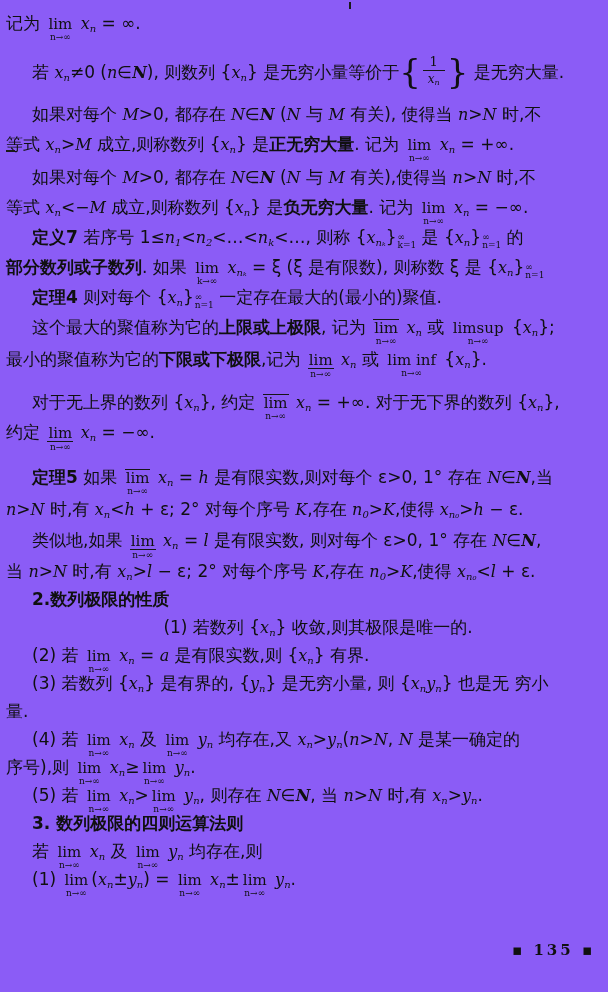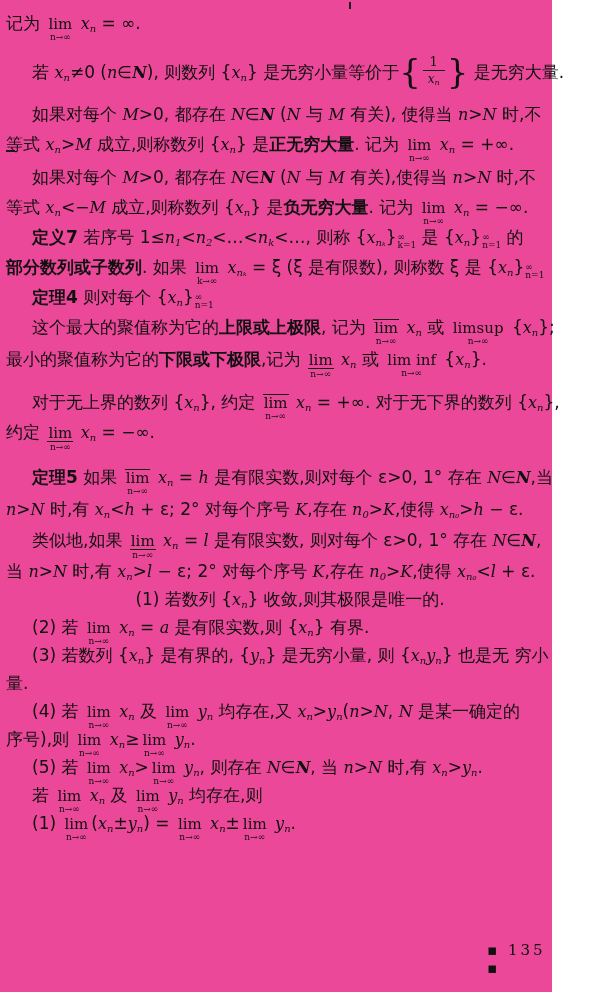--- a/index.html
+++ b/index.html
@@ -1,17 +1,17 @@
 <!DOCTYPE html>
 <html><head>
 <meta charset="utf-8">
 <style>
   html,body{margin:0;padding:0;}
   body{width:608px;height:992px;background:#ffffff;overflow:hidden;}
-  .page{position:relative;width:552px;height:992px;background:#ec4899;color:#101010;
+  .page{position:relative;width:608px;height:992px;background:#8b5cf6;color:#101010;
         font-family:"DejaVu Sans",sans-serif;}
   .content{position:absolute;left:6px;top:6px;right:4px;}
   .line{white-space:nowrap;font-size:17px;height:30px;line-height:30px;position:relative;}
   .indent{padding-left:26px;}
   .t{font-family:"DejaVu Sans",sans-serif;}
   .bold{font-weight:700;}
   .var{font-family:"DejaVu Serif",serif;font-style:italic;font-size:16px;}
   .bi{font-weight:700;}
   sub.sb{font-size:10px;font-family:"DejaVu Serif",serif;font-style:italic;line-height:0;vertical-align:-3px;}
   .lim{display:inline-block;position:relative;vertical-align:baseline;line-height:1;margin:0 2px;}
@@ -24,54 +24,56 @@
        font-family:"DejaVu Serif",serif;margin-left:1px;}
   .stk span{display:block;}
   .frac{display:inline-block;vertical-align:middle;text-align:center;font-family:"DejaVu Serif",serif;
         font-size:13px;line-height:1.15;margin:0 2px;position:relative;top:-2px;}
   .frac .num{display:block;}
   .frac .den{display:block;border-top:1.5px solid #151515;padding:1px 5px 0 5px;}
   .frac .den .var{font-size:12px;}
   .frac .den sub.sb{font-size:8px;vertical-align:-2px;}
   .lgb{font-family:"DejaVu Serif",serif;font-size:34px;font-weight:400;vertical-align:middle;
        line-height:1;position:relative;top:-2px;}
-  .pagenum{position:absolute;top:941px;left:487px;font-size:15px;letter-spacing:3px;
-           font-family:"DejaVu Serif",serif;font-weight:400;}
+  .pagenum{position:absolute;top:941px;left:512px;font-size:15px;letter-spacing:3px;
+           font-family:"DejaVu Serif",serif;font-weight:700;}
   .artifact{position:absolute;background:#1a1a1a;}
   .a1{left:349px;top:2px;width:2px;height:7px;}
   .a2{left:6px;top:150px;width:9px;height:2px;}
 </style>
 </head>
 <body>
 
 <div class="page">
   <div class="artifact a1"></div>
   <div class="artifact a2"></div>
   <div class="content">
       <div class="line" style="margin-top: 2px;"><span class="t">记为 </span><span class="lim"><span class="w">lim</span><span class="u">n→∞</span></span><span class="t"> </span><span class="var">x</span><sub class="sb">n</sub><span class="t"> = ∞.</span></div>
       <div class="line indent" style="margin-top: 10px; height: 48px; line-height: 48px;"><span class="t">若 </span><span class="var">x</span><sub class="sb">n</sub><span class="t">≠0 (</span><span class="var">n</span><span class="t">∈</span><span class="var bi">N</span><span class="t">), 则数列 {</span><span class="var">x</span><sub class="sb">n</sub><span class="t">} 是无穷小量等价于</span><span class="lgb">{</span><span class="frac"><span class="num">1</span><span class="den"><span class="var">x</span><sub class="sb">n</sub></span></span><span class="lgb">}</span><span class="t"> 是无穷大量.</span></div>
       <div class="line indent" style="margin-top: 3px;"><span class="t">如果对每个 </span><span class="var">M</span><span class="t">&gt;0, 都存在 </span><span class="var">N</span><span class="t">∈</span><span class="var bi">N</span><span class="t"> (</span><span class="var">N</span><span class="t"> 与 </span><span class="var">M</span><span class="t"> 有关), 使得当 </span><span class="var">n</span><span class="t">&gt;</span><span class="var">N</span><span class="t"> 时,不</span></div>
       <div class="line"><span class="t">等式 </span><span class="var">x</span><sub class="sb">n</sub><span class="t">&gt;</span><span class="var">M</span><span class="t"> 成立,则称数列 {</span><span class="var">x</span><sub class="sb">n</sub><span class="t">} 是</span><span class="bold">正无穷大量</span><span class="t">. 记为 </span><span class="lim"><span class="w">lim</span><span class="u">n→∞</span></span><span class="t"> </span><span class="var">x</span><sub class="sb">n</sub><span class="t"> = +∞.</span></div>
       <div class="line indent" style="margin-top: 3px;"><span class="t">如果对每个 </span><span class="var">M</span><span class="t">&gt;0, 都存在 </span><span class="var">N</span><span class="t">∈</span><span class="var bi">N</span><span class="t"> (</span><span class="var">N</span><span class="t"> 与 </span><span class="var">M</span><span class="t"> 有关),使得当 </span><span class="var">n</span><span class="t">&gt;</span><span class="var">N</span><span class="t"> 时,不</span></div>
       <div class="line"><span class="t">等式 </span><span class="var">x</span><sub class="sb">n</sub><span class="t">&lt;−</span><span class="var">M</span><span class="t"> 成立,则称数列 {</span><span class="var">x</span><sub class="sb">n</sub><span class="t">} 是</span><span class="bold">负无穷大量</span><span class="t">. 记为 </span><span class="lim"><span class="w">lim</span><span class="u">n→∞</span></span><span class="t"> </span><span class="var">x</span><sub class="sb">n</sub><span class="t"> = −∞.</span></div>
       <div class="line indent"><span class="bold">定义7</span><span class="t">  若序号 1≤</span><span class="var">n</span><sub class="sb">1</sub><span class="t">&lt;</span><span class="var">n</span><sub class="sb">2</sub><span class="t">&lt;…&lt;</span><span class="var">n</span><sub class="sb">k</sub><span class="t">&lt;…, 则称 {</span><span class="var">x</span><sub class="sb">nₖ</sub><span class="t">}</span><span class="stk"><span>∞</span><span>k=1</span></span><span class="t"> 是 {</span><span class="var">x</span><sub class="sb">n</sub><span class="t">}</span><span class="stk"><span>∞</span><span>n=1</span></span><span class="t"> 的</span></div>
       <div class="line"><span class="bold">部分数列或子数列</span><span class="t">. 如果 </span><span class="lim"><span class="w">lim</span><span class="u">k→∞</span></span><span class="t"> </span><span class="var">x</span><sub class="sb">nₖ</sub><span class="t"> = ξ (ξ 是有限数), 则称数 ξ 是 {</span><span class="var">x</span><sub class="sb">n</sub><span class="t">}</span><span class="stk"><span>∞</span><span>n=1</span></span></div>
-      <div class="line indent"><span class="bold">定理4</span><span class="t">  则对每个 {</span><span class="var">x</span><sub class="sb">n</sub><span class="t">}</span><span class="stk"><span>∞</span><span>n=1</span></span></div>
+      <div class="line indent"><span class="bold">定理4</span><span class="t">  则对每个 {</span><span class="var">x</span><sub class="sb">n</sub><span class="t">}</span><span class="stk"><span>∞</span><span>n=1</span></span><span class="t"> 一定存在最大的(最小的)聚值.</span></div>
       <div class="line indent"><span class="t">这个最大的聚值称为它的</span><span class="bold">上限或上极限</span><span class="t">, 记为 </span><span class="lim over"><span class="w">lim</span><span class="u">n→∞</span></span><span class="t"> </span><span class="var">x</span><sub class="sb">n</sub><span class="t"> 或 </span><span class="lim"><span class="w">limsup</span><span class="u">n→∞</span></span><span class="t"> {</span><span class="var">x</span><sub class="sb">n</sub><span class="t">};</span></div>
       <div class="line" style="margin-top: 2px;"><span class="t">最小的聚值称为它的</span><span class="bold">下限或下极限</span><span class="t">,记为 </span><span class="lim under"><span class="w">lim</span><span class="u">n→∞</span></span><span class="t"> </span><span class="var">x</span><sub class="sb">n</sub><span class="t"> 或 </span><span class="lim"><span class="w">lim inf</span><span class="u">n→∞</span></span><span class="t"> {</span><span class="var">x</span><sub class="sb">n</sub><span class="t">}.</span></div>
       <div class="line indent" style="margin-top: 13px;"><span class="t">对于无上界的数列 {</span><span class="var">x</span><sub class="sb">n</sub><span class="t">}, 约定 </span><span class="lim over"><span class="w">lim</span><span class="u">n→∞</span></span><span class="t"> </span><span class="var">x</span><sub class="sb">n</sub><span class="t"> = +∞. 对于无下界的数列 {</span><span class="var">x</span><sub class="sb">n</sub><span class="t">},</span></div>
       <div class="line"><span class="t">约定 </span><span class="lim under"><span class="w">lim</span><span class="u">n→∞</span></span><span class="t"> </span><span class="var">x</span><sub class="sb">n</sub><span class="t"> = −∞.</span></div>
       <div class="line indent" style="margin-top: 15px;"><span class="bold">定理5</span><span class="t">  如果 </span><span class="lim over"><span class="w">lim</span><span class="u">n→∞</span></span><span class="t"> </span><span class="var">x</span><sub class="sb">n</sub><span class="t"> = </span><span class="var">h</span><span class="t"> 是有限实数,则对每个 ε&gt;0, 1° 存在 </span><span class="var">N</span><span class="t">∈</span><span class="var bi">N</span><span class="t">,当</span></div>
       <div class="line" style="margin-top: 3px; height: 28px; line-height: 28px;"><span class="var">n</span><span class="t">&gt;</span><span class="var">N</span><span class="t"> 时,有 </span><span class="var">x</span><sub class="sb">n</sub><span class="t">&lt;</span><span class="var">h</span><span class="t"> + ε; 2° 对每个序号 </span><span class="var">K</span><span class="t">,存在 </span><span class="var">n</span><sub class="sb">0</sub><span class="t">&gt;</span><span class="var">K</span><span class="t">,使得 </span><span class="var">x</span><sub class="sb">n₀</sub><span class="t">&gt;</span><span class="var">h</span><span class="t"> − ε.</span></div>
       <div class="line indent" style="margin-top: 3px; height: 28px; line-height: 28px;"><span class="t">类似地,如果 </span><span class="lim under"><span class="w">lim</span><span class="u">n→∞</span></span><span class="t"> </span><span class="var">x</span><sub class="sb">n</sub><span class="t"> = </span><span class="var">l</span><span class="t"> 是有限实数, 则对每个 ε&gt;0, 1° 存在 </span><span class="var">N</span><span class="t">∈</span><span class="var bi">N</span><span class="t">,</span></div>
       <div class="line" style="margin-top: 3px; height: 28px; line-height: 28px;"><span class="t">当 </span><span class="var">n</span><span class="t">&gt;</span><span class="var">N</span><span class="t"> 时,有 </span><span class="var">x</span><sub class="sb">n</sub><span class="t">&gt;</span><span class="var">l</span><span class="t"> − ε; 2° 对每个序号 </span><span class="var">K</span><span class="t">,存在 </span><span class="var">n</span><sub class="sb">0</sub><span class="t">&gt;</span><span class="var">K</span><span class="t">,使得 </span><span class="var">x</span><sub class="sb">n₀</sub><span class="t">&lt;</span><span class="var">l</span><span class="t"> + ε.</span></div>
+      <div class="line indent" style="height: 28px; line-height: 28px;"><span class="bold">2.数列极限的性质</span></div>
       <div class="line indent" style="height: 28px; line-height: 28px; text-align: center;"><span class="t">(1) 若数列 {</span><span class="var">x</span><sub class="sb">n</sub><span class="t">} 收敛,则其极限是唯一的.</span></div>
       <div class="line indent" style="height: 28px; line-height: 28px;"><span class="t">(2) 若 </span><span class="lim"><span class="w">lim</span><span class="u">n→∞</span></span><span class="t"> </span><span class="var">x</span><sub class="sb">n</sub><span class="t"> = </span><span class="var">a</span><span class="t"> 是有限实数,则 {</span><span class="var">x</span><sub class="sb">n</sub><span class="t">} 有界.</span></div>
       <div class="line indent" style="height: 28px; line-height: 28px;"><span class="t">(3) 若数列 {</span><span class="var">x</span><sub class="sb">n</sub><span class="t">} 是有界的, {</span><span class="var">y</span><sub class="sb">n</sub><span class="t">} 是无穷小量, 则 {</span><span class="var">x</span><sub class="sb">n</sub><span class="var">y</span><sub class="sb">n</sub><span class="t">} 也是无 穷小</span></div>
       <div class="line" style="height: 28px; line-height: 28px;"><span class="t">量.</span></div>
       <div class="line indent" style="height: 28px; line-height: 28px;"><span class="t">(4) 若 </span><span class="lim"><span class="w">lim</span><span class="u">n→∞</span></span><span class="t"> </span><span class="var">x</span><sub class="sb">n</sub><span class="t"> 及 </span><span class="lim"><span class="w">lim</span><span class="u">n→∞</span></span><span class="t"> </span><span class="var">y</span><sub class="sb">n</sub><span class="t"> 均存在,又 </span><span class="var">x</span><sub class="sb">n</sub><span class="t">&gt;</span><span class="var">y</span><sub class="sb">n</sub><span class="t">(</span><span class="var">n</span><span class="t">&gt;</span><span class="var">N</span><span class="t">, </span><span class="var">N</span><span class="t"> 是某一确定的</span></div>
       <div class="line" style="height: 28px; line-height: 28px;"><span class="t">序号),则 </span><span class="lim"><span class="w">lim</span><span class="u">n→∞</span></span><span class="t"> </span><span class="var">x</span><sub class="sb">n</sub><span class="t">≥</span><span class="lim"><span class="w">lim</span><span class="u">n→∞</span></span><span class="t"> </span><span class="var">y</span><sub class="sb">n</sub><span class="t">.</span></div>
       <div class="line indent" style="height: 28px; line-height: 28px;"><span class="t">(5) 若 </span><span class="lim"><span class="w">lim</span><span class="u">n→∞</span></span><span class="t"> </span><span class="var">x</span><sub class="sb">n</sub><span class="t">&gt;</span><span class="lim"><span class="w">lim</span><span class="u">n→∞</span></span><span class="t"> </span><span class="var">y</span><sub class="sb">n</sub><span class="t">, 则存在 </span><span class="var">N</span><span class="t">∈</span><span class="var bi">N</span><span class="t">, 当 </span><span class="var">n</span><span class="t">&gt;</span><span class="var">N</span><span class="t"> 时,有 </span><span class="var">x</span><sub class="sb">n</sub><span class="t">&gt;</span><span class="var">y</span><sub class="sb">n</sub><span class="t">.</span></div>
+      <div class="line indent" style="height: 28px; line-height: 28px;"><span class="bold">3. 数列极限的四则运算法则</span></div>
       <div class="line indent" style="height: 28px; line-height: 28px;"><span class="t">若 </span><span class="lim"><span class="w">lim</span><span class="u">n→∞</span></span><span class="t"> </span><span class="var">x</span><sub class="sb">n</sub><span class="t"> 及 </span><span class="lim"><span class="w">lim</span><span class="u">n→∞</span></span><span class="t"> </span><span class="var">y</span><sub class="sb">n</sub><span class="t"> 均存在,则</span></div>
       <div class="line indent" style="height: 28px; line-height: 28px;"><span class="t">(1) </span><span class="lim"><span class="w">lim</span><span class="u">n→∞</span></span><span class="t">(</span><span class="var">x</span><sub class="sb">n</sub><span class="t">±</span><span class="var">y</span><sub class="sb">n</sub><span class="t">) = </span><span class="lim"><span class="w">lim</span><span class="u">n→∞</span></span><span class="t"> </span><span class="var">x</span><sub class="sb">n</sub><span class="t">±</span><span class="lim"><span class="w">lim</span><span class="u">n→∞</span></span><span class="t"> </span><span class="var">y</span><sub class="sb">n</sub><span class="t">.</span></div>
     </div>
   <div class="pagenum">▪ 135 ▪</div>
 </div>
 
 </body></html>

